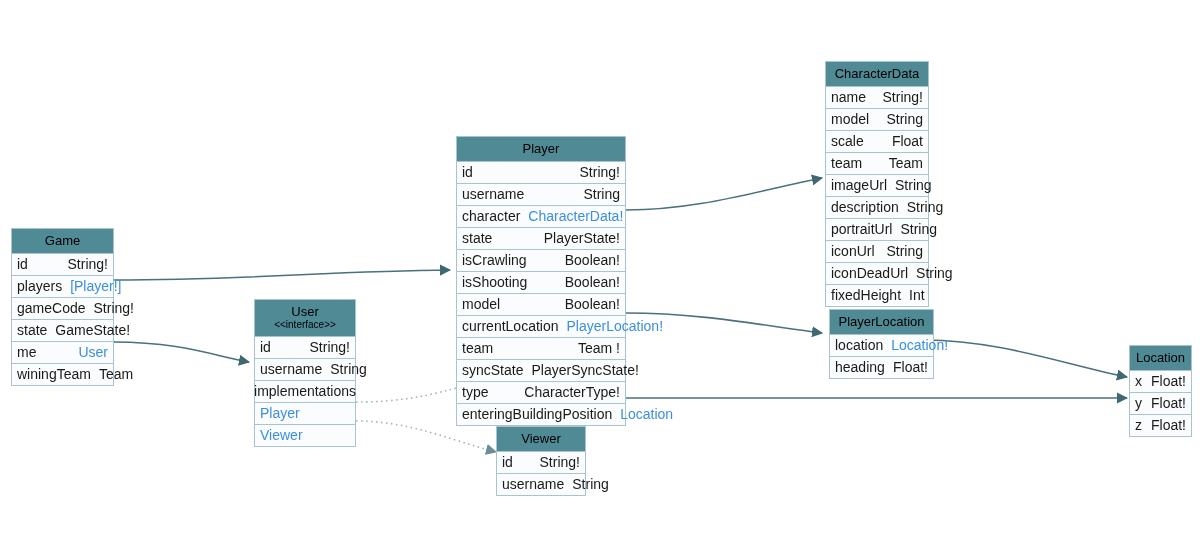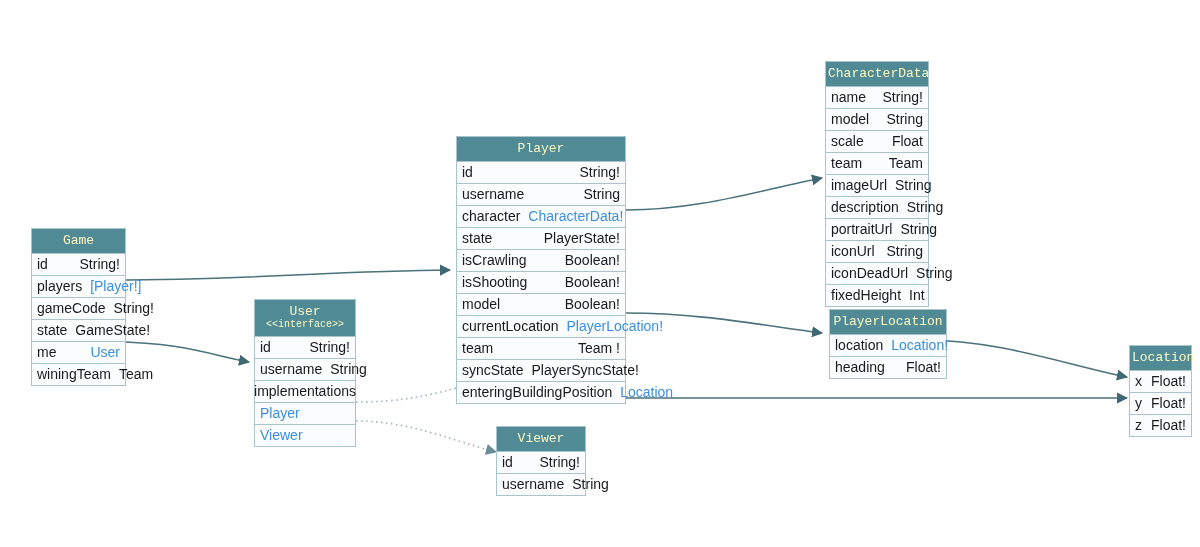--- a/index.html
+++ b/index.html
@@ -28,27 +28,26 @@
     pointer-events: none;
   }
   .entity {
     position: absolute;
     box-sizing: border-box;
     border: 1px solid #a9c4cc;
     background: #ffffff;
   }
   .entity-header {
     background: #4f8a95;
-    color: #fef9c3;
+    color: #000000;
     text-align: center;
     font-size: 13px;
     line-height: 15px;
     padding: 4px 2px 5px 2px;
     border-bottom: 1px solid #a9c4cc;
-    font-family: Liberation Mono, monospace;
   }
   .entity-header .stereo {
     display: block;
     font-size: 10px;
     line-height: 12px;
   }
   .row {
     display: flex;
     justify-content: space-between;
     align-items: center;
@@ -113,21 +112,21 @@
 
     <path d="M 626 398 C 820 398, 1000 398, 1127 398" fill="none" stroke="#4a717c" stroke-width="1.6" marker-end="url(#arrow)"></path>
 
     <path d="M 924 340 C 1000 340, 1070 366, 1127 377" fill="none" stroke="#4a717c" stroke-width="1.6" marker-end="url(#arrow)"></path>
 
     <path d="M 356 402 C 400 402, 430 396, 470 384" fill="none" stroke="#9bb4bb" stroke-width="1.6" stroke-dasharray="1.5 3.5"></path>
 
     <path d="M 356 421 C 410 421, 450 440, 496 452" fill="none" stroke="#9bb4bb" stroke-width="1.6" stroke-dasharray="1.5 3.5" marker-end="url(#arrowdot)"></path>
   </svg>
 
-  <div class="entity" style="left:11px; top:228px; width:95px;margin-left:20px;">
+  <div class="entity" style="left:11px; top:228px; width:103px;">
     <div class="entity-header">Game</div>
     <div class="row">
       <span class="fname">id</span>
       <span class="ftype">String!</span>
     </div>
     <div class="row">
       <span class="fname">players</span>
       <span class="ftype type-ref">[Player!]</span>
     </div>
     <div class="row">
@@ -208,20 +207,24 @@
     </div>
     <div class="row">
       <span class="fname">team</span>
       <span class="ftype">Team !</span>
     </div>
     <div class="row">
       <span class="fname">syncState</span>
       <span class="ftype">PlayerSyncState!</span>
     </div>
     <div class="row">
+      <span class="fname">type</span>
+      <span class="ftype">CharacterType!</span>
+    </div>
+    <div class="row">
       <span class="fname">enteringBuildingPosition</span>
       <span class="ftype type-ref">Location</span>
     </div>
   </div>
 
   <div class="entity" style="left:496px; top:426px; width:90px;">
     <div class="entity-header">Viewer</div>
     <div class="row">
       <span class="fname">id</span>
       <span class="ftype">String!</span>
@@ -269,21 +272,21 @@
     <div class="row">
       <span class="fname">iconDeadUrl</span>
       <span class="ftype">String</span>
     </div>
     <div class="row">
       <span class="fname">fixedHeight</span>
       <span class="ftype">Int</span>
     </div>
   </div>
 
-  <div class="entity" style="left:829px; top:309px; width:118px;">
+  <div class="entity" style="left:829px; top:309px; width:105px;">
     <div class="entity-header">PlayerLocation</div>
     <div class="row">
       <span class="fname">location</span>
       <span class="ftype type-ref">Location!</span>
     </div>
     <div class="row">
       <span class="fname">heading</span>
       <span class="ftype">Float!</span>
     </div>
   </div>

